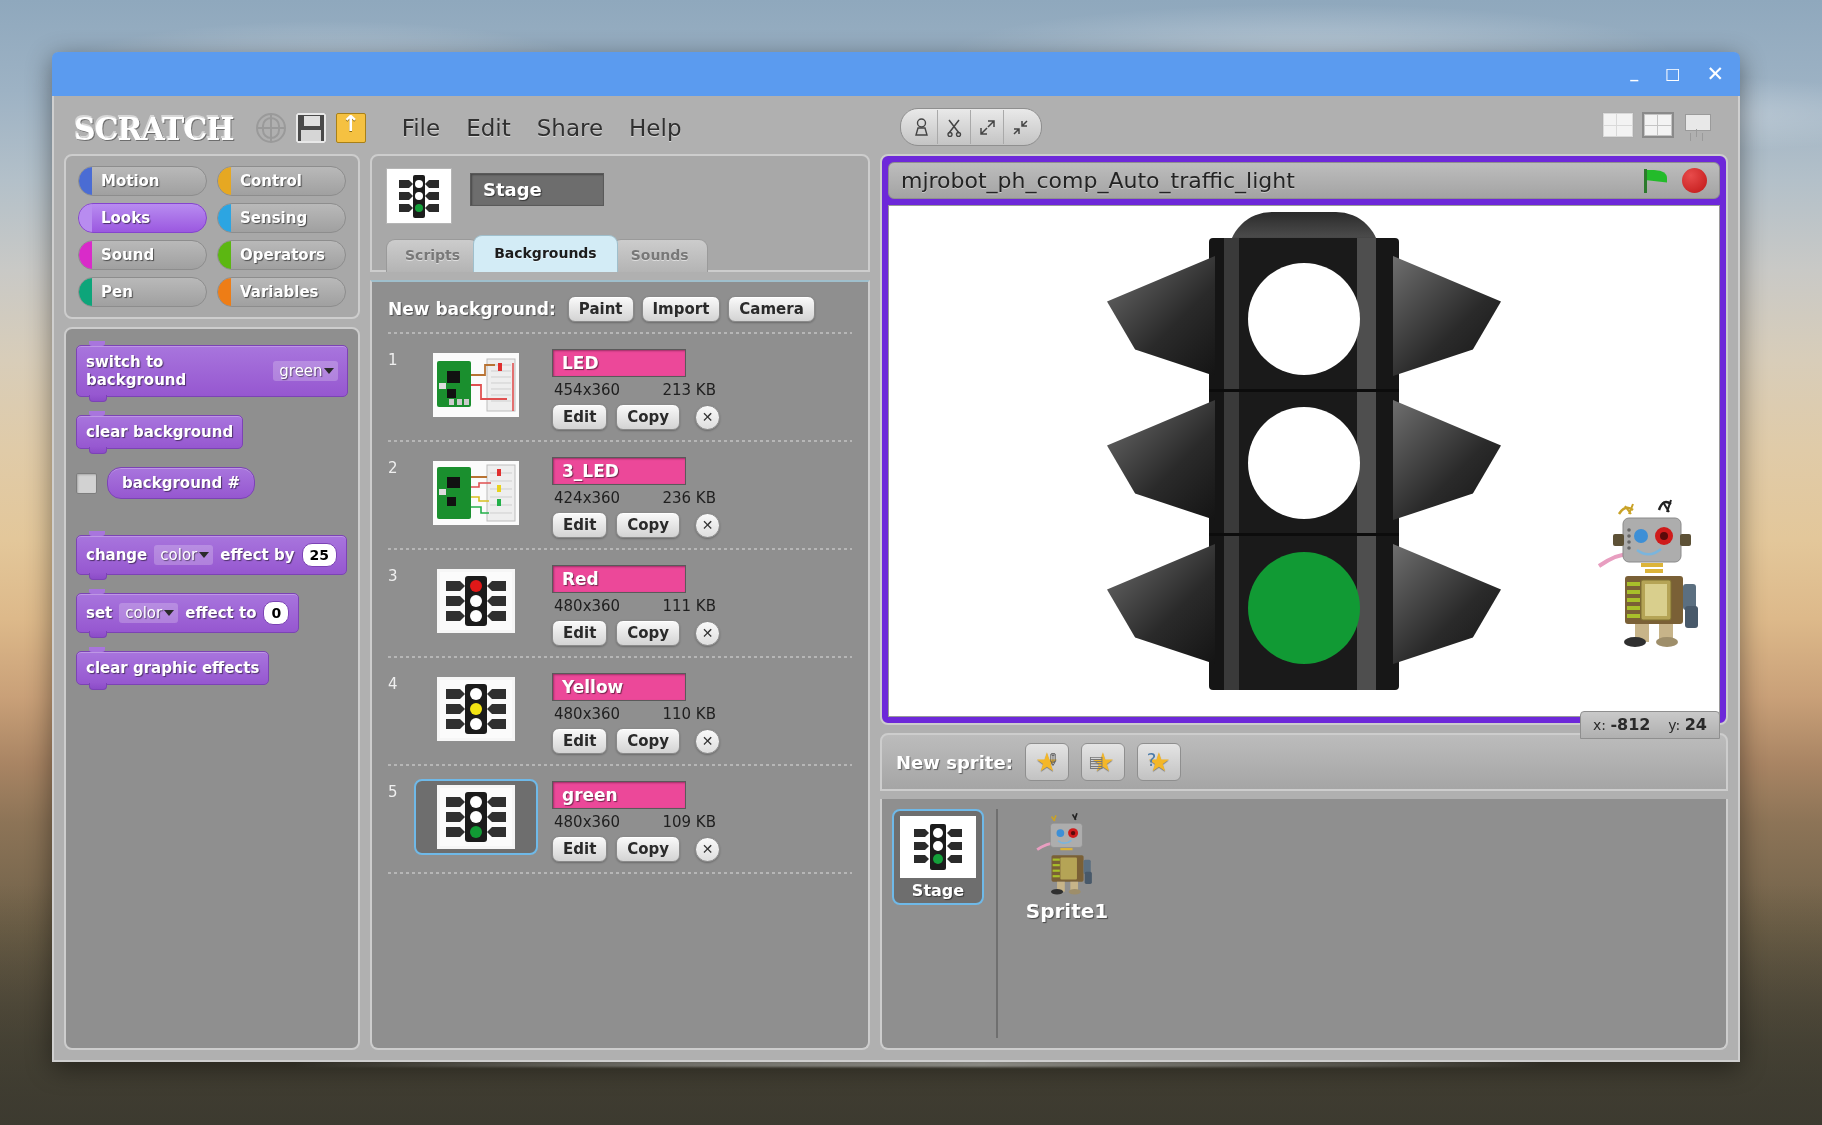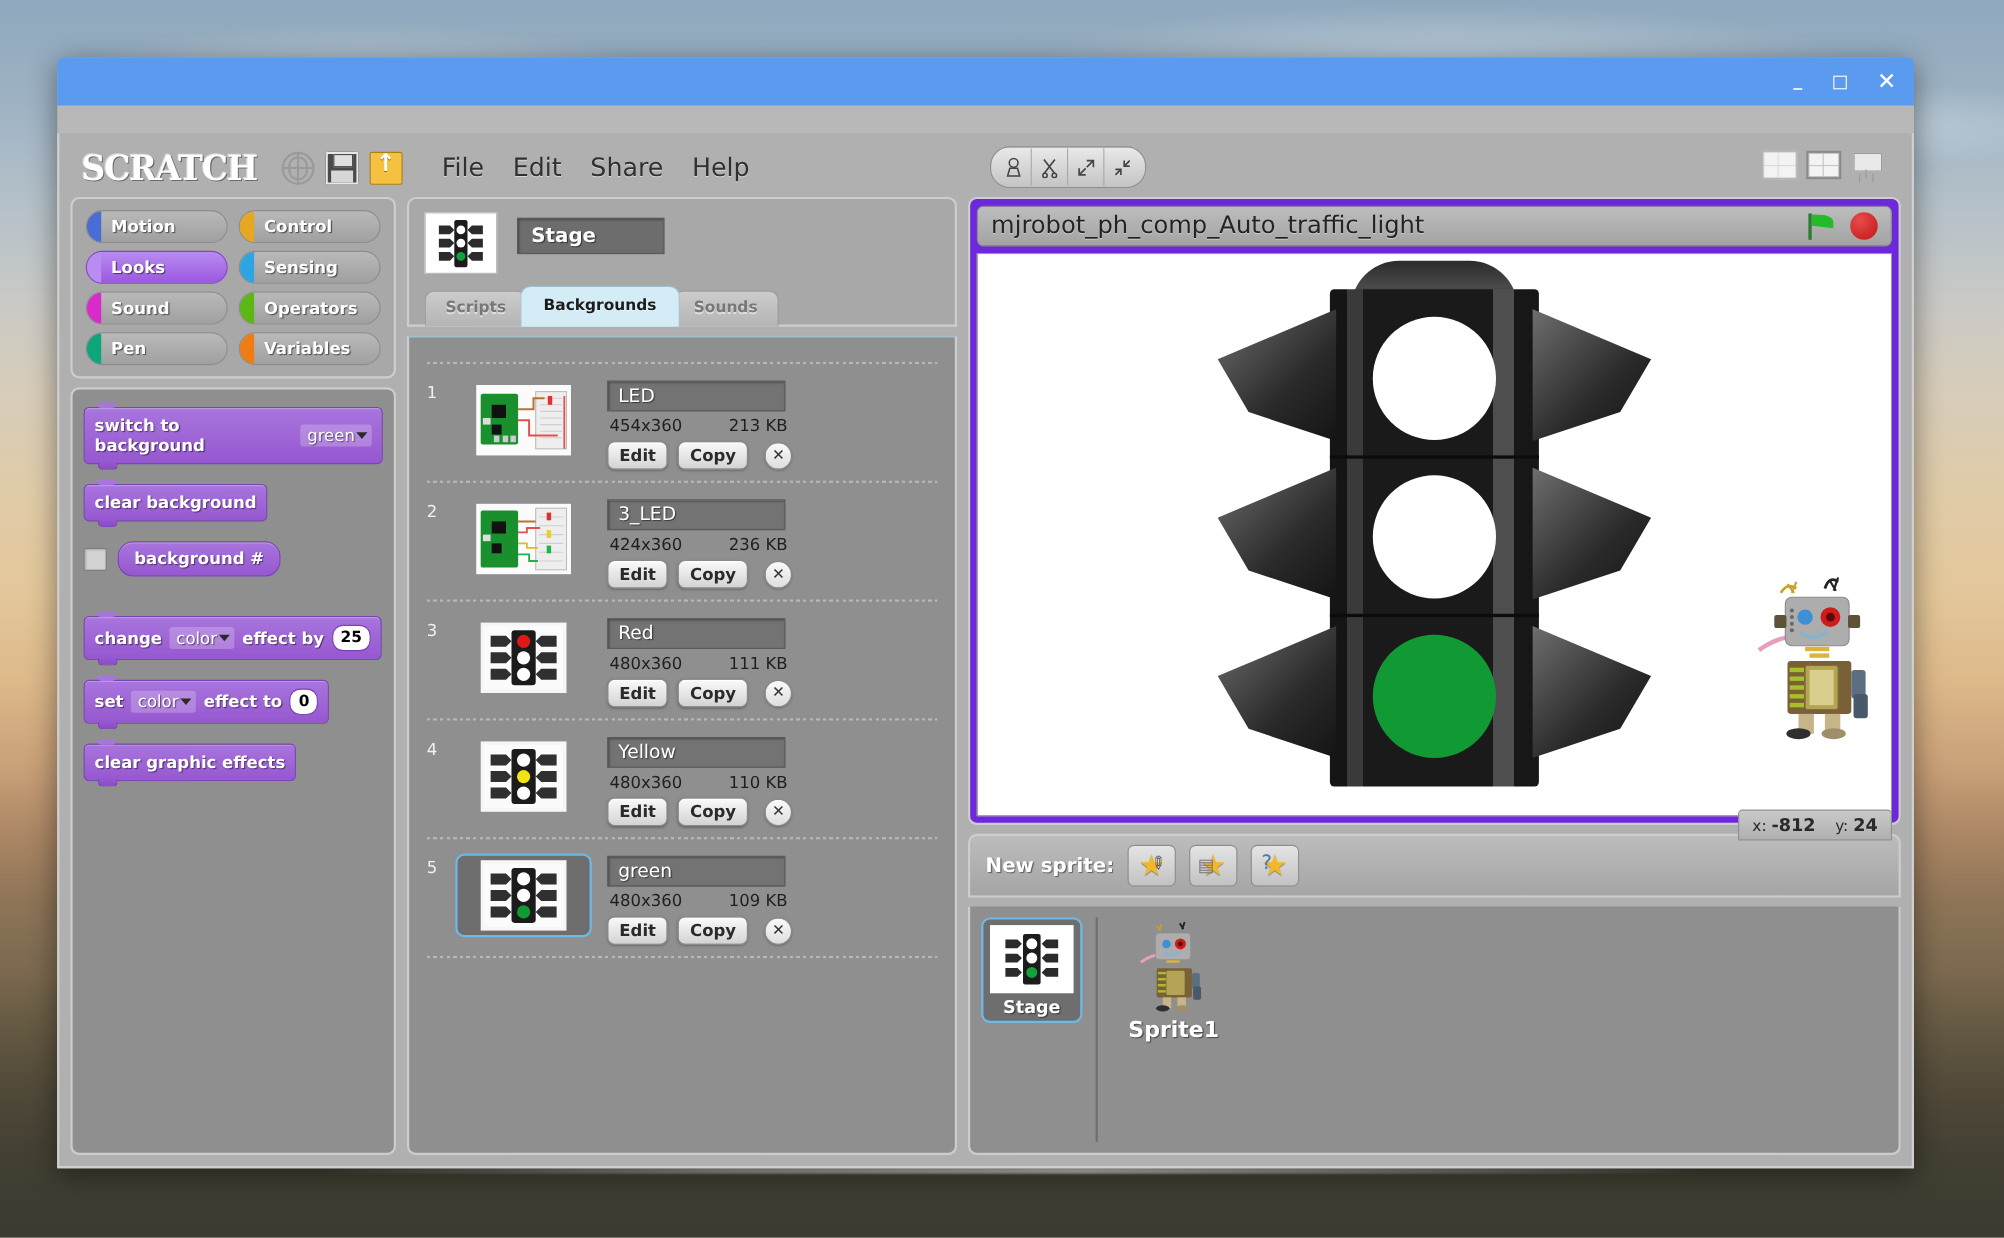--- a/index.html
+++ b/index.html
@@ -72,21 +72,21 @@
   .win-btn.max { font-size: 16px; }
   .win-btn.close { font-size: 21px; font-weight: bold; }
 
   
   .app {
     flex: 1; position: relative;
     background: #b0b0b0;
     border: 2px solid #cfcfcf;
     border-top: none;
     padding: 6px 8px 10px 8px;
-    display: flex; flex-direction: column; margin-top: 25px;
+    display: flex; flex-direction: column;
   }
 
   
   .menubar {
     height: 52px; flex: 0 0 52px;
     display: flex; align-items: center;
     padding-left: 12px;
     position: relative;
   }
   .scratch-logo {
@@ -365,22 +365,22 @@
     border-color: #6fb9e8; background: #6e6e6e;
   }
   .bgthumb {
     width: 78px; height: 64px; background: #f6f6f6;
     display: flex; align-items: center; justify-content: center;
     overflow: hidden;
   }
   .bgthumb.wide { width: 86px; }
   .bginfo { flex: 1; padding-left: 14px; padding-top: 2px; }
   .bgname {
-    background: #737373; color: #fff; font-weight: normal;
-    font-size: 17px; padding: 3px 9px; width: 162px;
+    background: #ec4899; color: #fff; font-weight: bold;
+    font-size: 17px; padding: 3px 9px; width: 134px;
     border: 1px solid #5a5a5a;
     box-shadow: inset 1px 1px 2px rgba(0,0,0,.35);
     text-shadow: 1px 1px 1px rgba(0,0,0,.5);
     font-family: "DejaVu Sans", sans-serif;
   }
   .bgmeta {
     display: flex; justify-content: space-between;
     width: 162px; color: #1f1f1f; font-size: 15px;
     margin: 4px 0 5px 2px;
     font-family: "DejaVu Sans", sans-serif;
@@ -723,20 +723,26 @@
           </div>
           <div class="tabs">
             <div class="tab">Scripts</div>
             <div class="tab active">Backgrounds</div>
             <div class="tab">Sounds</div>
           </div>
         </div>
 
         <div class="bg-list">
 
+          <div class="newbg-row">
+            <div class="newbg-label">New background:</div>
+            <div class="btn">Paint</div>
+            <div class="btn">Import</div>
+            <div class="btn">Camera</div>
+          </div>
 
           <div class="sep"></div>
 
           <div class="bgitem">
             <div class="bgnum">1</div>
             <div class="bgthumb-wrap">
               <div class="bgthumb wide">
                 <svg width="86" height="64" viewBox="0 0 86 64">
                   <rect width="86" height="64" fill="#fbfbfb"></rect>
                   <rect x="4" y="8" width="34" height="46" rx="2" fill="#1a8f2e"></rect>

